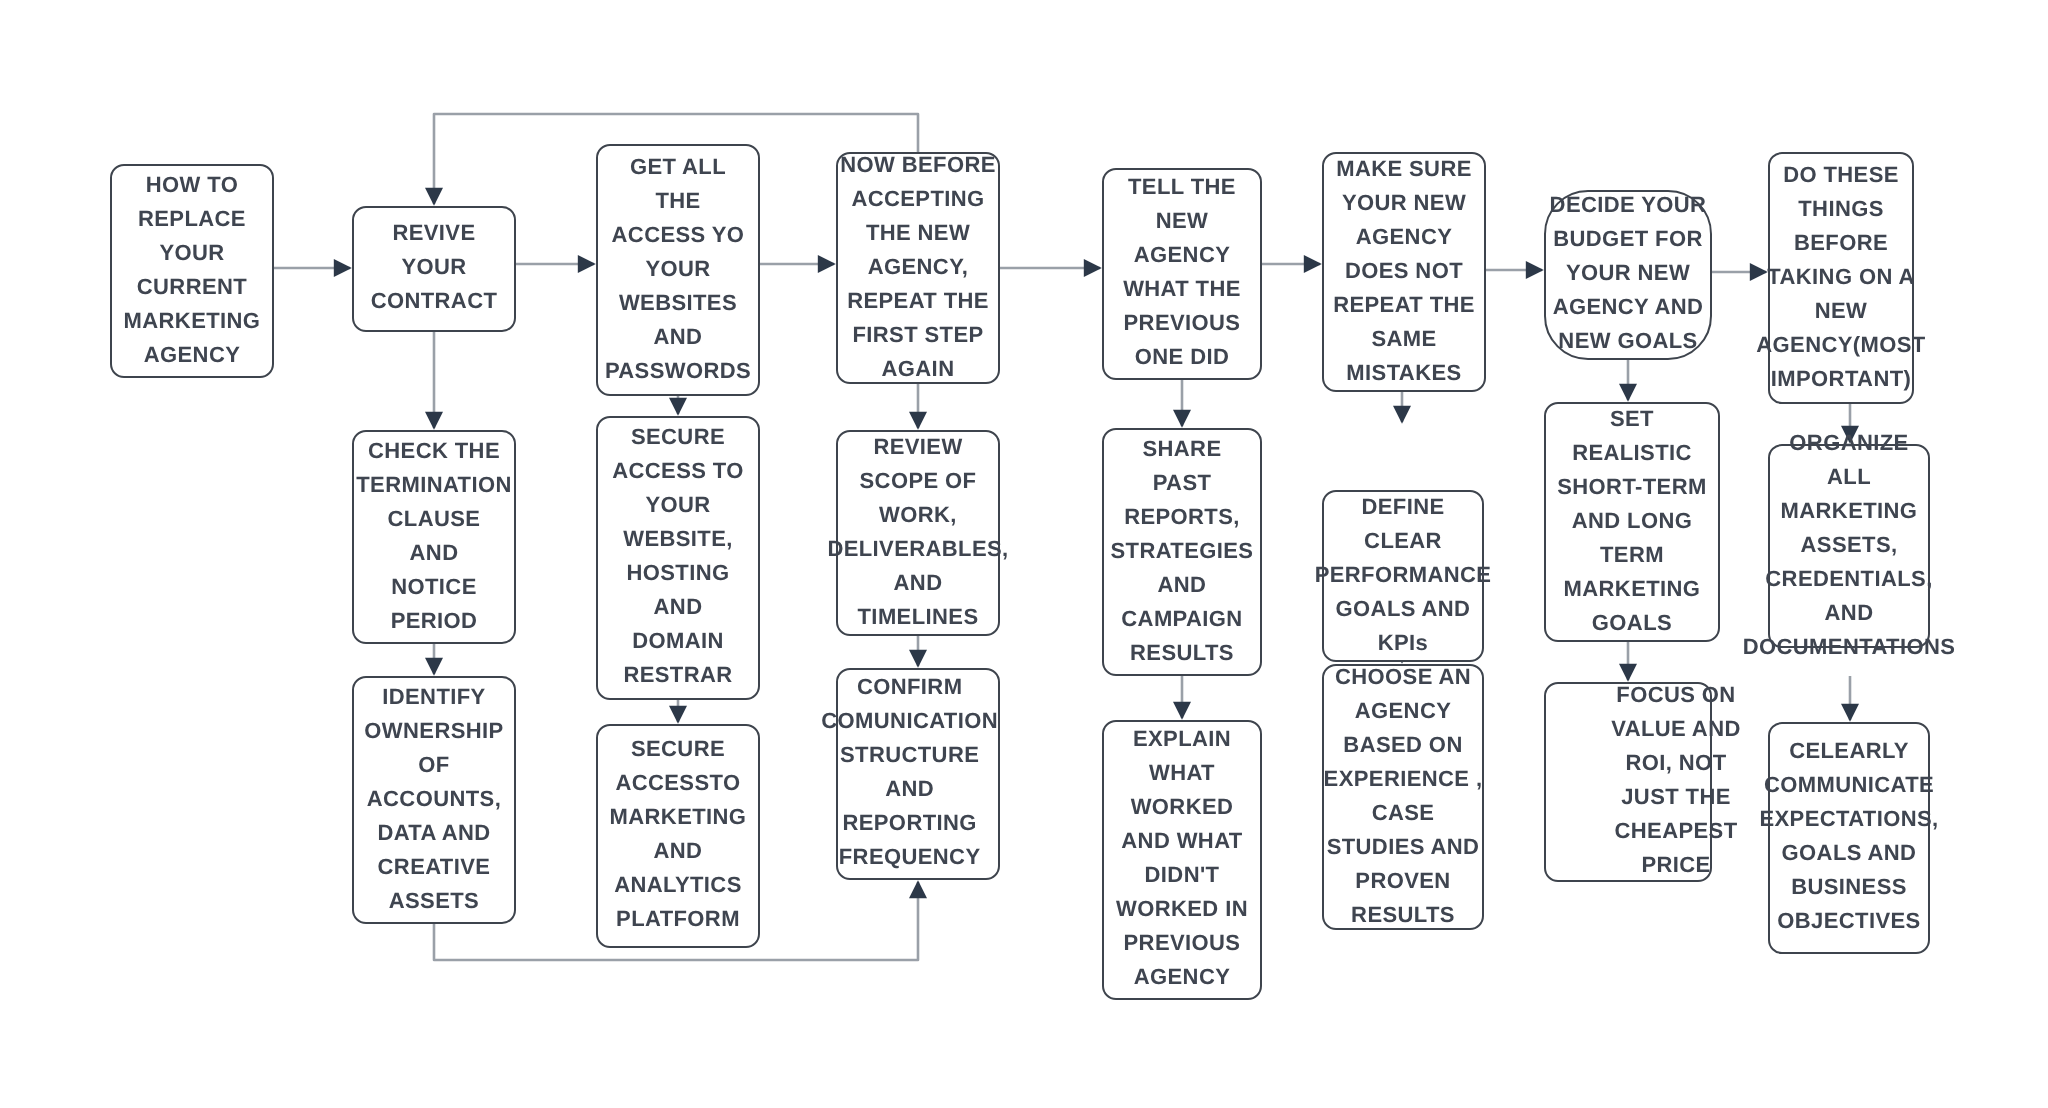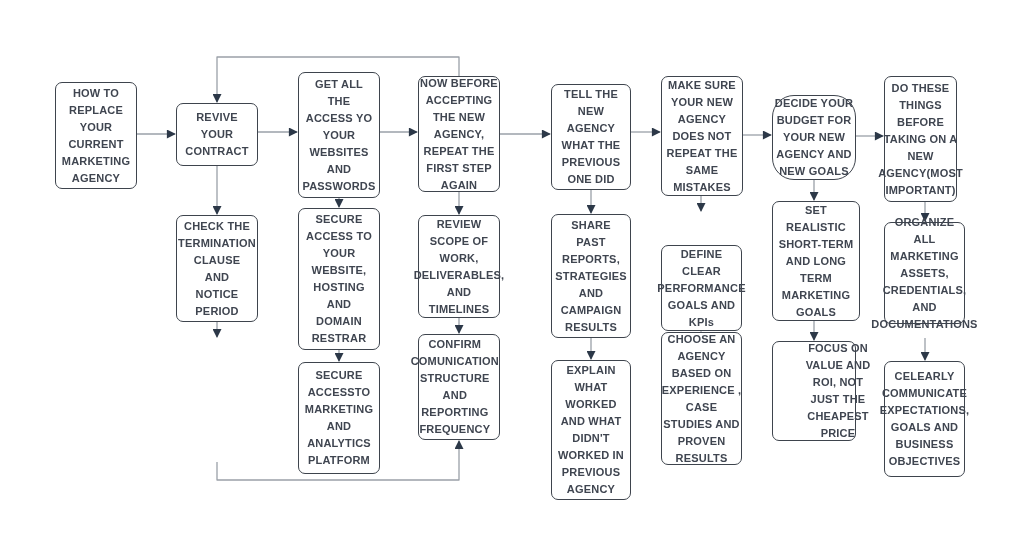--- a/index.html
+++ b/index.html
@@ -198,20 +198,29 @@
     </div>
     <div class="node" style="left: 884px; top: 222px; width: 81px; height: 102px;">
       <div class="node-label">ORGANIZE
 ALL
 MARKETING
 ASSETS,
 CREDENTIALS,
 AND
 DOCUMENTATIONS</div>
     </div>
+    <div class="node" style="left: 176px; top: 338px; width: 82px; height: 124px;">
+      <div class="node-label">IDENTIFY
+OWNERSHIP
+OF
+ACCOUNTS,
+DATA AND
+CREATIVE
+ASSETS</div>
+    </div>
     <div class="node" style="left: 298px; top: 362px; width: 82px; height: 112px;">
       <div class="node-label">SECURE
 ACCESSTO
 MARKETING
 AND
 ANALYTICS
 PLATFORM</div>
     </div>
     <div class="node" style="left: 418px; top: 334px; width: 82px; height: 106px; justify-content: flex-end;">
       <div class="node-label">CONFIRM

